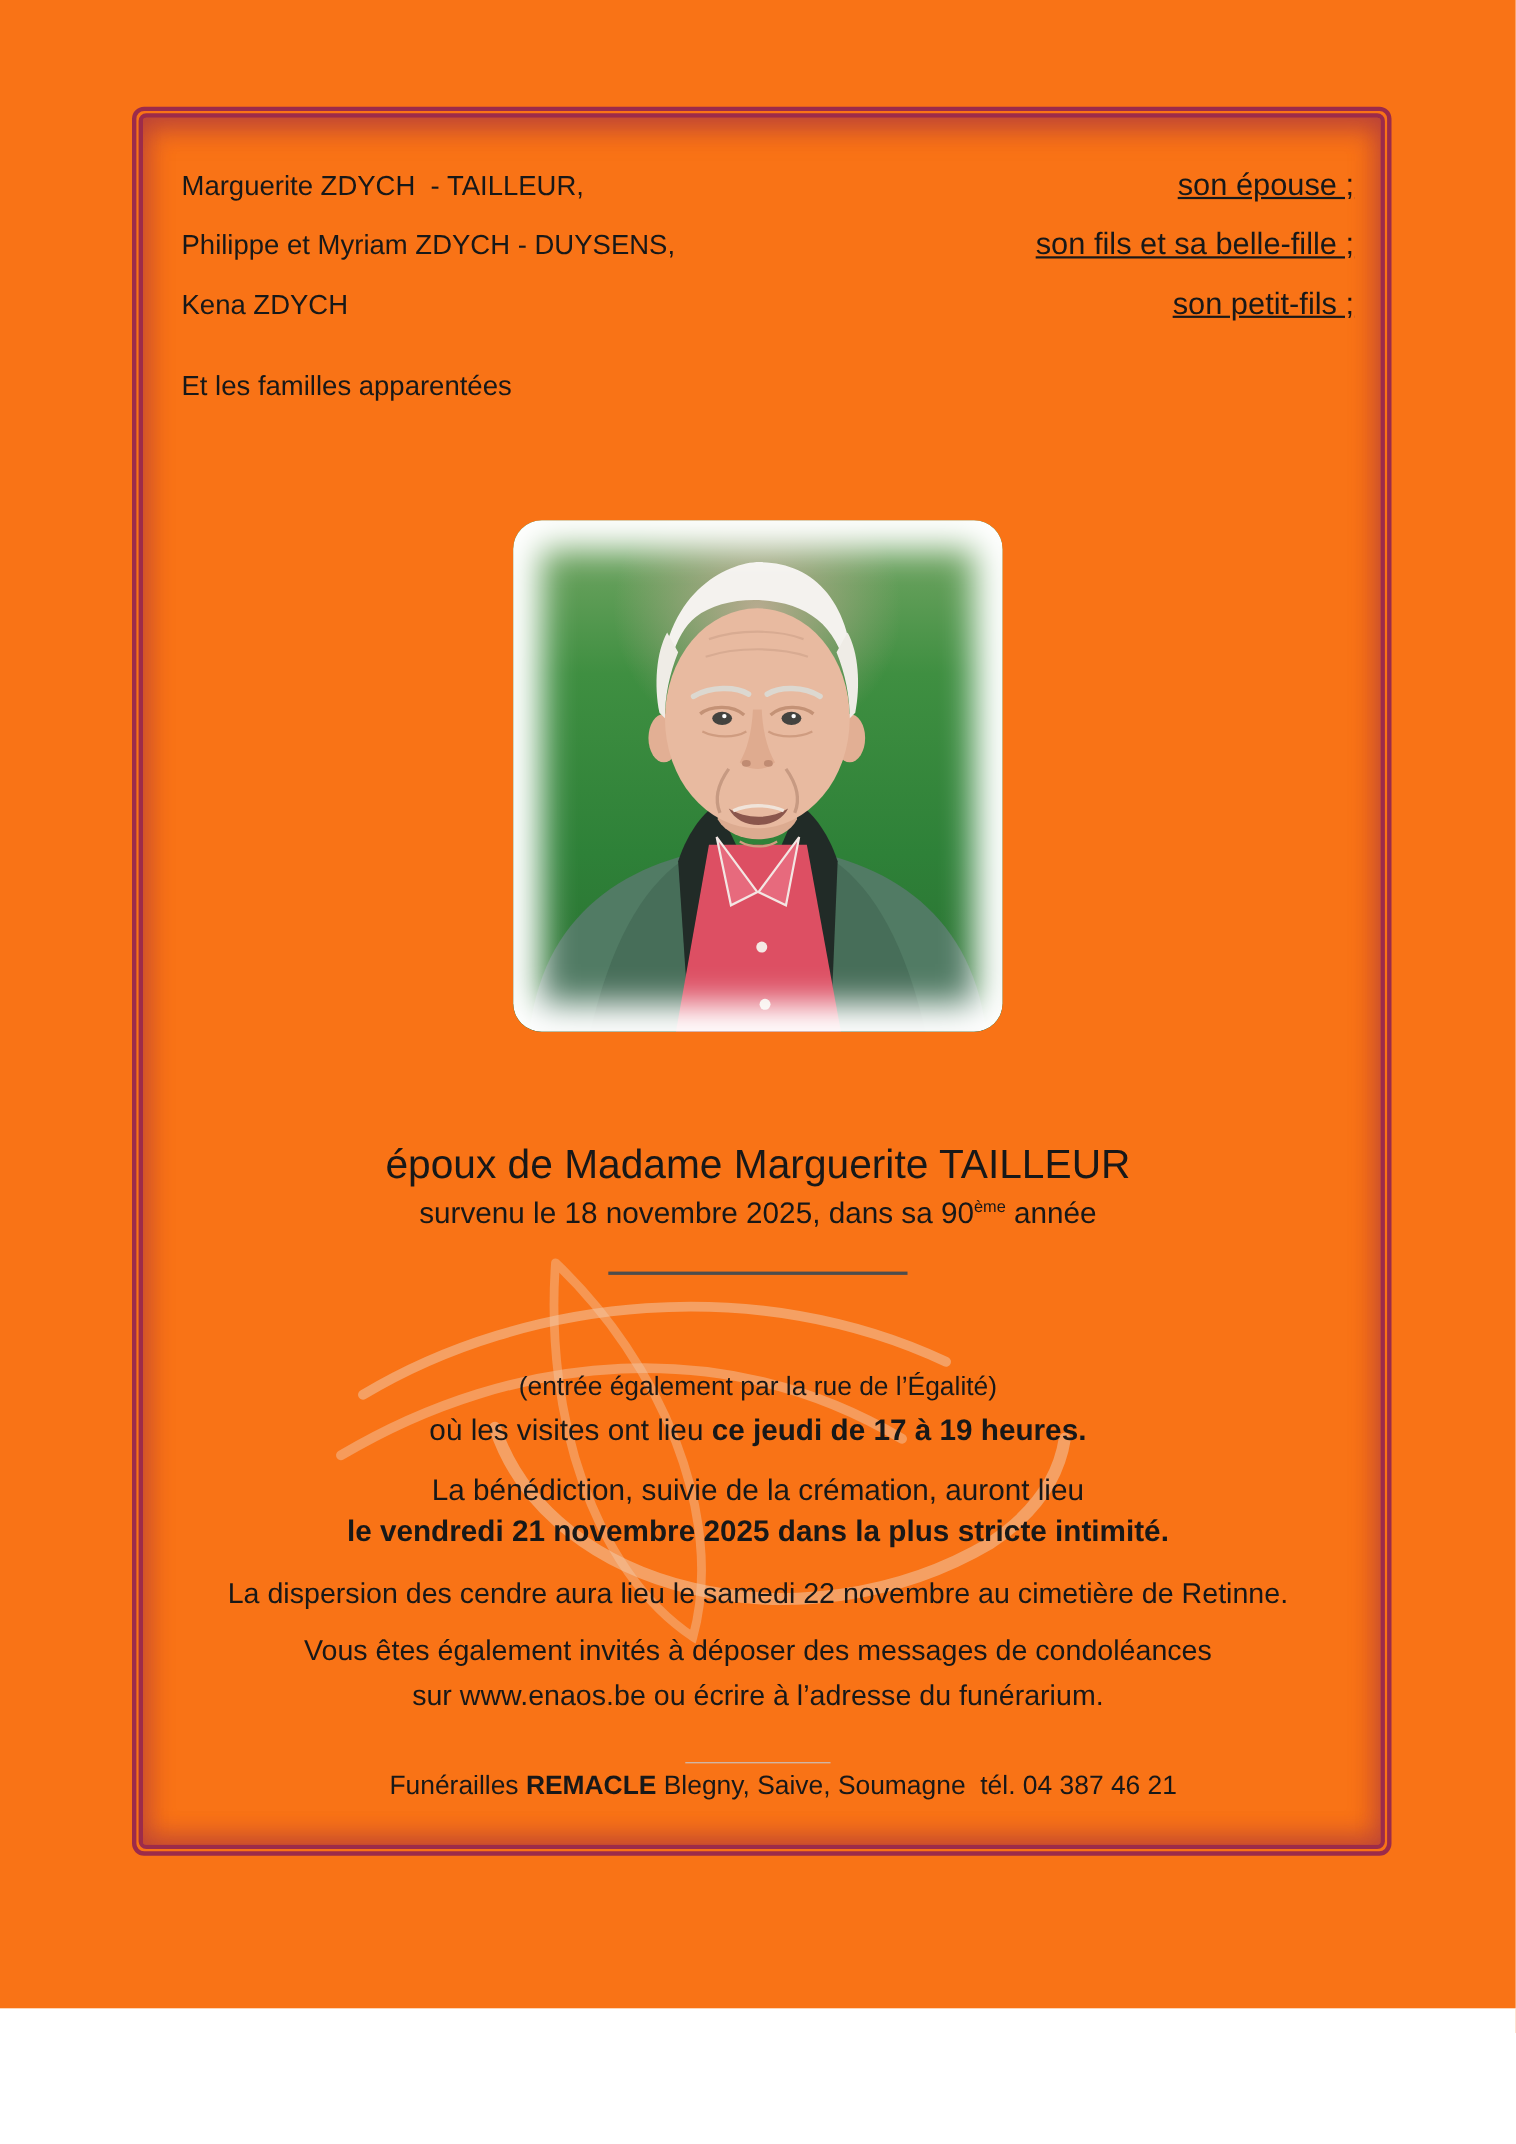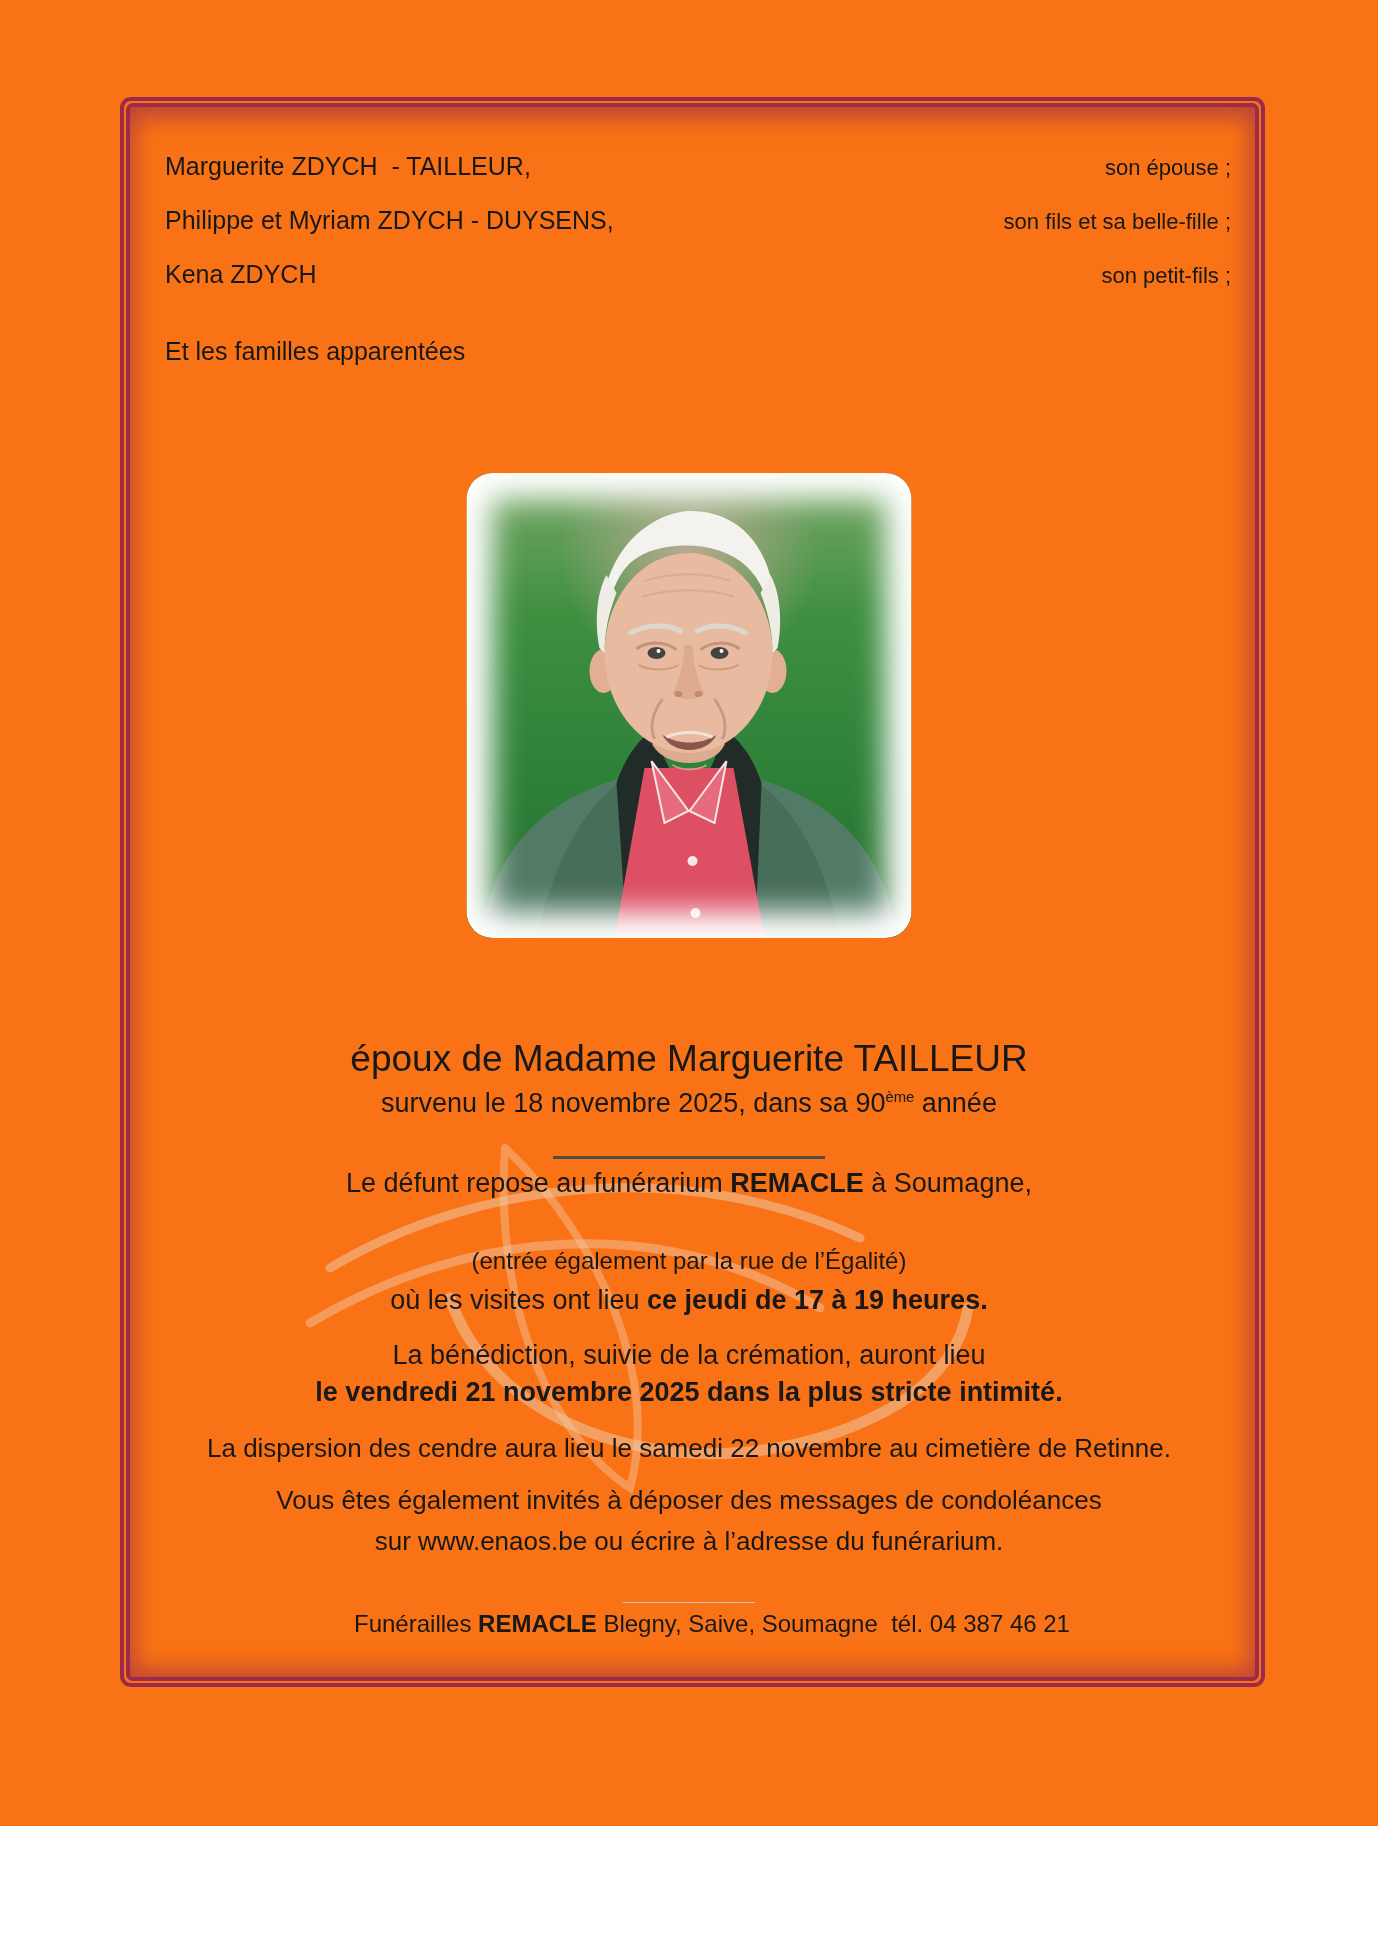--- a/index.html
+++ b/index.html
@@ -48,21 +48,21 @@
     width: 1066px;
   }
   .names-row {
     display: flex;
     justify-content: space-between;
     align-items: baseline;
     height: 30px;
   }
   .names-row + .names-row { margin-top: 24px; }
   .rel-name { font-size: 25px; }
-  .rel-relation { font-size: 22px; }
+  .rel-relation { font-size: 28px; text-decoration: underline; }
   .families { position: absolute; left: 165px; top: 337px; font-size: 25px; }
   .announce { top: 413px; font-size: 25px; }
   
   .photo {
     position: absolute;
     left: 50%; top: 473px;
     transform: translateX(-50%);
     width: 445px; height: 465px;
     border-radius: 26px;
     overflow: hidden;
@@ -211,21 +211,20 @@
 
       <path d="M 206 292 C 216 298 230 298 240 292" fill="none" stroke="#cf9c80" stroke-width="2"></path>
     </svg>
   </div>
 
   <div class="abs center spouse-line">époux de Madame Marguerite TAILLEUR</div>
   <div class="abs center death-line"><span>survenu le 18 novembre 2025, dans sa 90</span><sup>ème</sup><span> année</span></div>
 
   <div class="divider1"></div>
 
-  <div class="abs center body-line wake1"><span>Le défunt repose au funérarium </span><span class="b">REMACLE</span><span> à Soumagne,</span></div>
   <div class="abs center small-line wake3">(entrée également par la rue de l’Égalité)</div>
   <div class="abs center body-line wake4"><span>où les visites ont lieu </span><span class="b">ce jeudi de 17 à 19 heures.</span></div>
 
   <div class="abs center body-line cer1">La bénédiction, suivie de la crémation, auront lieu</div>
   <div class="abs center body-line b cer2">le vendredi 21 novembre 2025 dans la plus stricte intimité.</div>
 
   <div class="abs center disp">La dispersion des cendre aura lieu le samedi 22 novembre au cimetière de Retinne.</div>
 
   <div class="abs center cond-line cond1">Vous êtes également invités à déposer des messages de condoléances</div>
   <div class="abs center cond-line cond2">sur www.enaos.be ou écrire à l’adresse du funérarium.</div>

